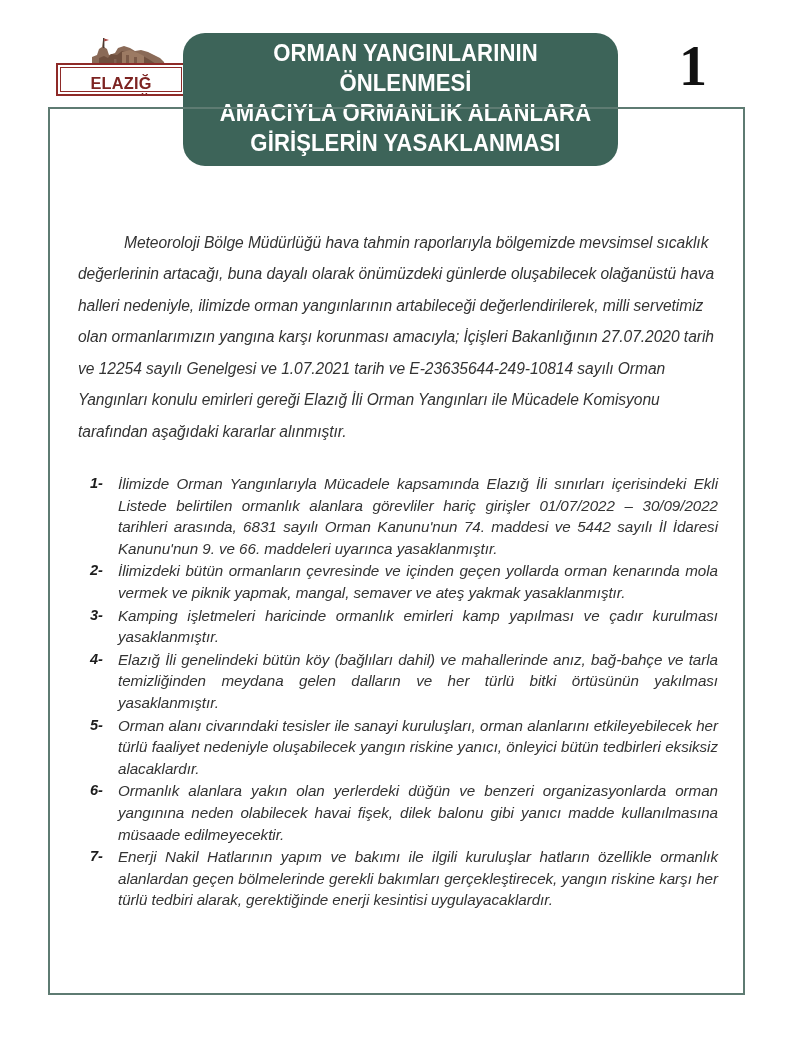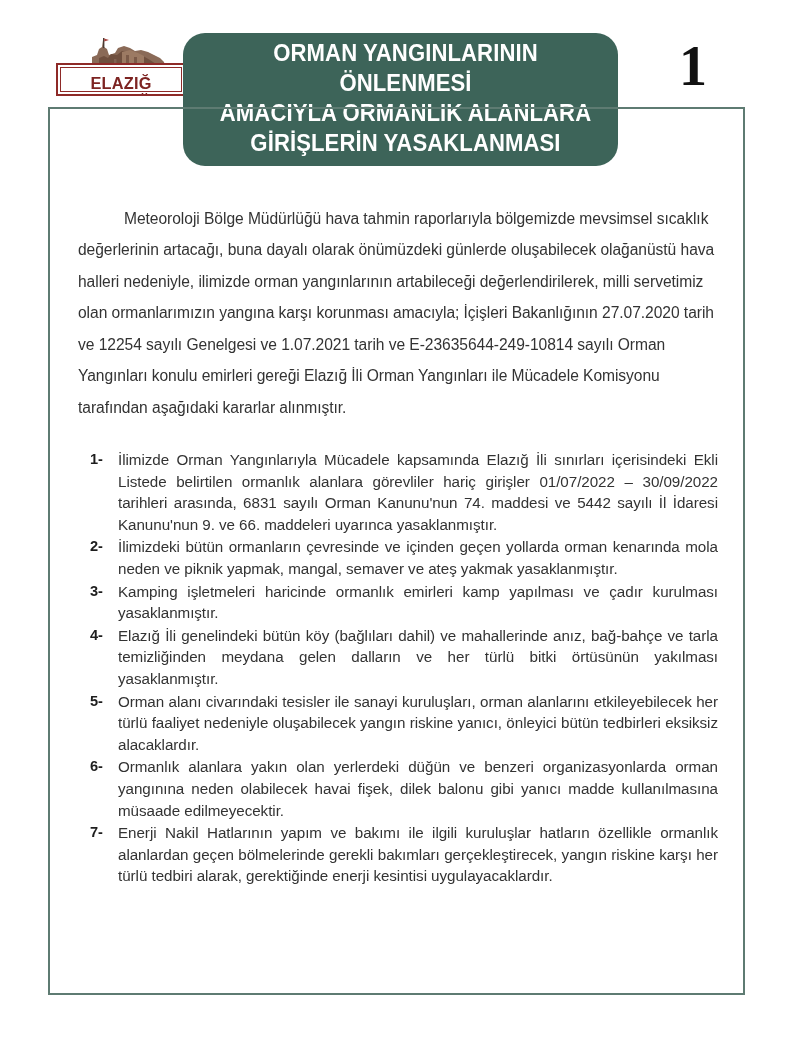--- a/index.html
+++ b/index.html
@@ -134,22 +134,23 @@
     font-weight: bold;
     font-size: 56px;
     line-height: 60px;
     color: #111111;
   }
 
   
   .body-area {
     position: absolute;
     left: 78px;
-    top: 187px;
+    top: 211px;
     width: 640px;
+    font-style: italic;
   }
   .intro {
     font-size: 15.6px;
     line-height: 31.5px;
     color: #333333;
     text-align: left;
     text-indent: 46px;
     letter-spacing: -0.05px;
     font-family: "Liberation Sans", sans-serif;
   }
@@ -221,21 +222,21 @@
 
   <div class="body-area">
     <p class="intro">Meteoroloji Bölge Müdürlüğü hava tahmin raporlarıyla bölgemizde mevsimsel sıcaklık değerlerinin artacağı, buna dayalı olarak önümüzdeki günlerde oluşabilecek olağanüstü hava halleri nedeniyle, ilimizde orman yangınlarının artabileceği değerlendirilerek, milli servetimiz olan ormanlarımızın yangına karşı korunması amacıyla; İçişleri Bakanlığının 27.07.2020 tarih ve 12254 sayılı Genelgesi ve 1.07.2021 tarih ve E-23635644-249-10814 sayılı Orman Yangınları konulu emirleri gereği Elazığ İli Orman Yangınları ile Mücadele Komisyonu tarafından aşağıdaki kararlar alınmıştır.</p>
     <ul class="decision-list">
         <li class="decision-item">
           <span class="item-marker">1-</span>
           <span class="item-text">İlimizde Orman Yangınlarıyla Mücadele kapsamında Elazığ İli sınırları içerisindeki Ekli Listede belirtilen ormanlık alanlara görevliler hariç girişler 01/07/2022 – 30/09/2022 tarihleri arasında, 6831 sayılı Orman Kanunu'nun 74. maddesi ve 5442 sayılı İl İdaresi Kanunu'nun 9. ve 66. maddeleri uyarınca yasaklanmıştır.</span>
         </li>
         <li class="decision-item">
           <span class="item-marker">2-</span>
-          <span class="item-text">İlimizdeki bütün ormanların çevresinde ve içinden geçen yollarda orman kenarında mola neden ve piknik yapmak, mangal, semaver ve ateş yakmak yasaklanmıştır.</span>
+          <span class="item-text">İlimizdeki bütün ormanların çevresinde ve içinden geçen yollarda orman kenarında mola vermek ve piknik yapmak, mangal, semaver ve ateş yakmak yasaklanmıştır.</span>
         </li>
         <li class="decision-item">
           <span class="item-marker">3-</span>
           <span class="item-text">Kamping işletmeleri haricinde ormanlık emirleri kamp yapılması ve çadır kurulması yasaklanmıştır.</span>
         </li>
         <li class="decision-item">
           <span class="item-marker">4-</span>
           <span class="item-text">Elazığ İli genelindeki bütün köy (bağlıları dahil) ve mahallerinde anız, bağ-bahçe ve tarla temizliğinden meydana gelen dalların ve her türlü bitki örtüsünün yakılması yasaklanmıştır.</span>
         </li>
         <li class="decision-item">

